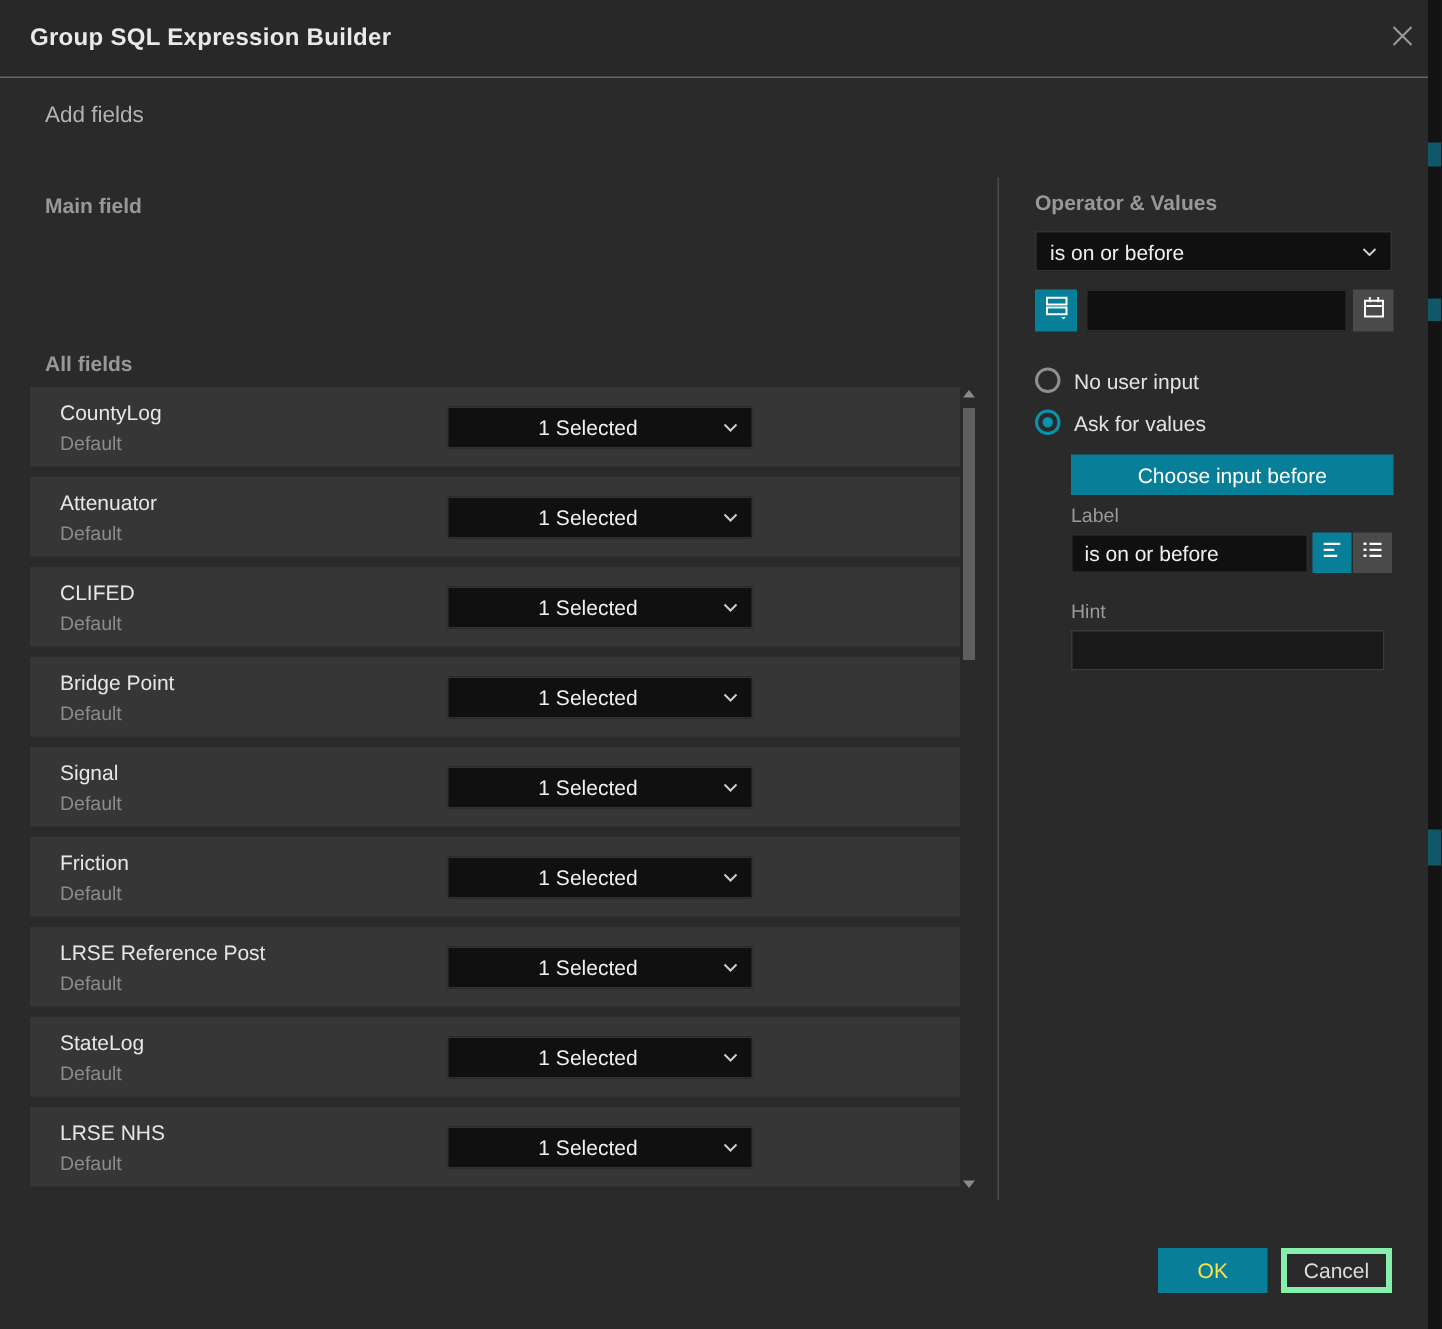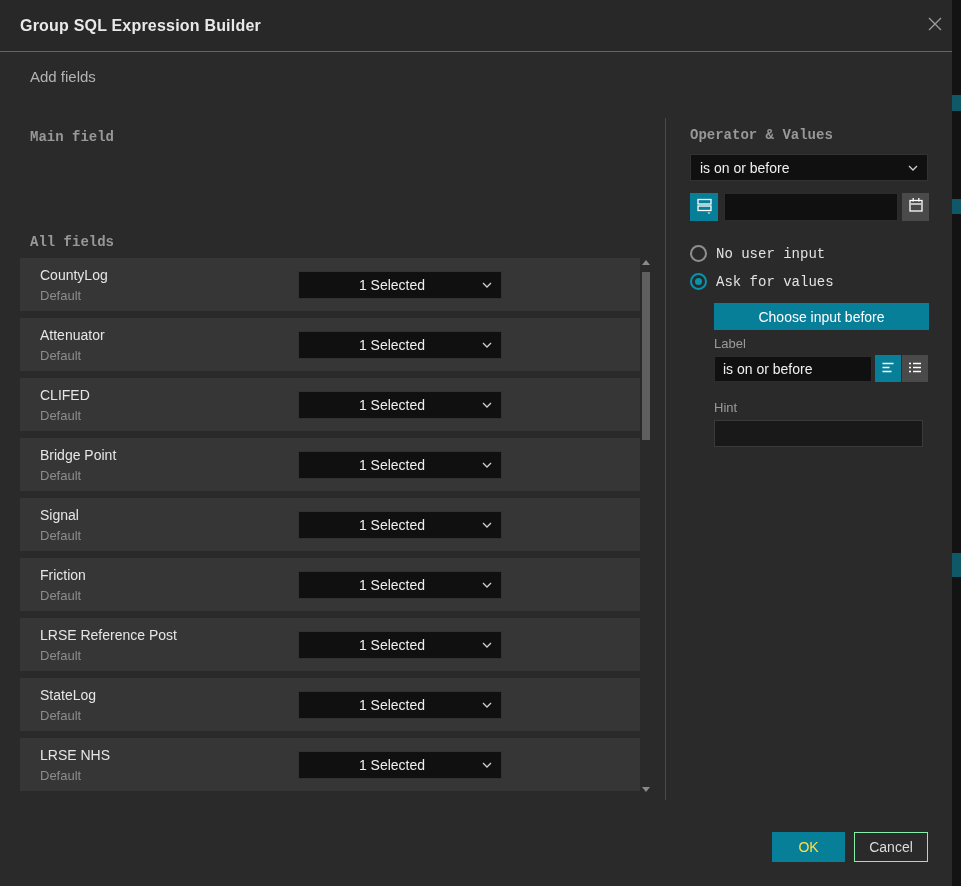--- a/index.html
+++ b/index.html
@@ -15,21 +15,21 @@
   .titlebar{position:absolute;left:0;top:0;width:952px;height:52px;background:#282828;border-bottom:1px solid #646464;box-sizing:border-box;}
   .title{position:absolute;left:20px;top:0;line-height:52px;font-size:16px;font-weight:bold;color:#e9e9e9;letter-spacing:.2px;}
   .close-btn{position:absolute;left:922px;top:13px;width:26px;height:26px;cursor:pointer;display:flex;align-items:center;justify-content:center;}
 
   
   .edge-strip{position:absolute;left:952px;top:0;width:9px;height:886px;background:#131313;}
   .edge-teal{position:absolute;left:0;width:9px;background:#0e5868;}
 
   
   .h-add{position:absolute;left:30px;top:68px;font-size:15px;font-weight:normal;color:#b3b3b3;}
-  .h-sub{position:absolute;font-size:14px;font-weight:bold;color:#989898;font-family:Liberation Mono, monospace;}
+  .h-sub{position:absolute;font-size:14px;font-weight:bold;color:#989898;}
 
   
   .select{position:absolute;background:#101010;border:1px solid #323232;box-sizing:border-box;display:flex;align-items:center;padding:0 9px;color:#f0f0f0;font-size:14px;cursor:pointer;}
   .select .sel-text{flex:1;white-space:nowrap;overflow:hidden;}
   .select svg.chev{flex:0 0 auto;margin-left:6px;}
   .tinput{position:absolute;background:#101010;border:1px solid #2c2c2c;box-sizing:border-box;color:#f0f0f0;font-size:14px;padding:0 8px;outline:none;}
 
   
   .main-box{position:absolute;left:20px;top:152px;width:620px;height:58px;background:#363636;}
 
@@ -52,30 +52,30 @@
   .op-select{left:690px;top:154px;width:238px;height:27px;}
   .icon-btn{position:absolute;display:flex;align-items:center;justify-content:center;cursor:pointer;box-sizing:border-box;}
   .btn-teal{background:var(--accent);}
   .btn-gray{background:#4a4a4a;}
   .value-input{left:724px;top:193px;width:174px;height:28px;}
 
   .radio-row{position:absolute;left:690px;display:flex;align-items:center;cursor:pointer;}
   .radio-circle{width:13px;height:13px;border-radius:50%;border:2px solid #8f8f8f;box-sizing:content-box;background:transparent;}
   .radio-circle.checked{border-color:var(--radio-accent);position:relative;}
   .radio-circle.checked::after{content:"";position:absolute;left:3px;top:3px;width:7px;height:7px;border-radius:50%;background:var(--radio-accent);}
-  .radio-label{margin-left:9px;font-size:14px;color:#e3e3e3;font-family:Liberation Mono, monospace;}
+  .radio-label{margin-left:9px;font-size:14px;color:#e3e3e3;}
 
   .choose-btn{position:absolute;left:714px;top:303px;width:215px;height:27px;background:var(--accent);color:#fff;font-size:14px;display:flex;align-items:center;justify-content:center;cursor:pointer;}
   .lbl-small{position:absolute;font-size:13px;color:#9a9a9a;}
   .label-input{left:714px;top:356px;width:158px;height:26px;}
   .hint-input{left:714px;top:420px;width:209px;height:27px;background:#191919;border:1px solid #3a3a3a;}
 
   
   .ok-btn{position:absolute;left:772px;top:832px;width:73px;height:30px;background:var(--accent);color:#fde047;font-size:14px;display:flex;align-items:center;justify-content:center;cursor:pointer;}
-  .cancel-btn{position:absolute;left:854px;top:832px;width:74px;height:30px;background:transparent;border:1px solid #86efac;box-sizing:border-box;color:#dcdcdc;font-size:14px;display:flex;align-items:center;justify-content:center;cursor:pointer;}
+  .cancel-btn{position:absolute;left:854px;top:832px;width:74px;height:30px;background:transparent;border:4px solid #86efac;box-sizing:border-box;color:#dcdcdc;font-size:14px;display:flex;align-items:center;justify-content:center;cursor:pointer;}
 </style>
 </head>
 <body>
 
 <div id="stage">
 
   <div class="titlebar">
     <div class="title">Group SQL Expression Builder</div>
   </div>
   <div class="close-btn">

